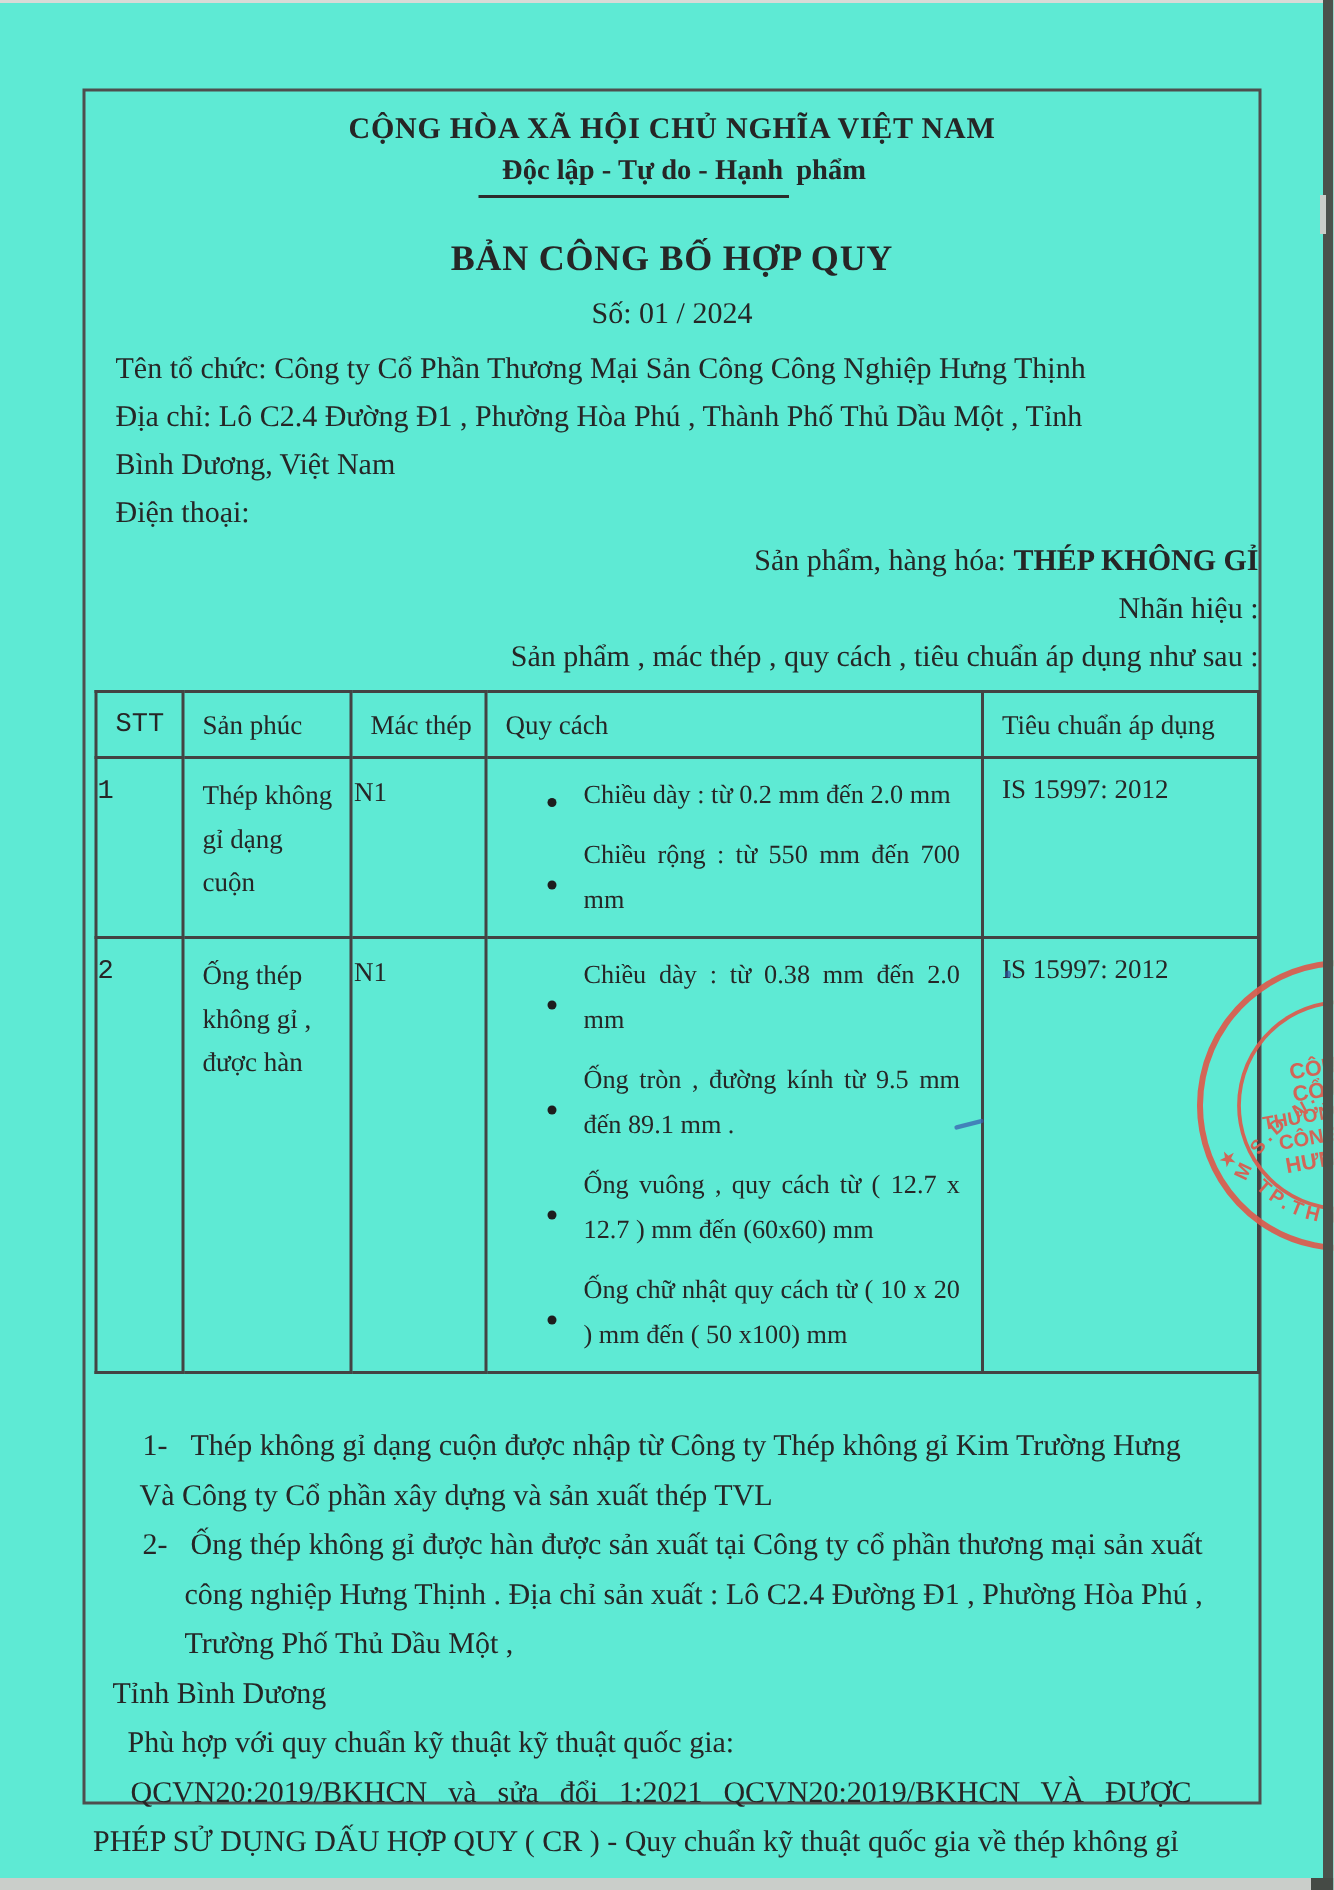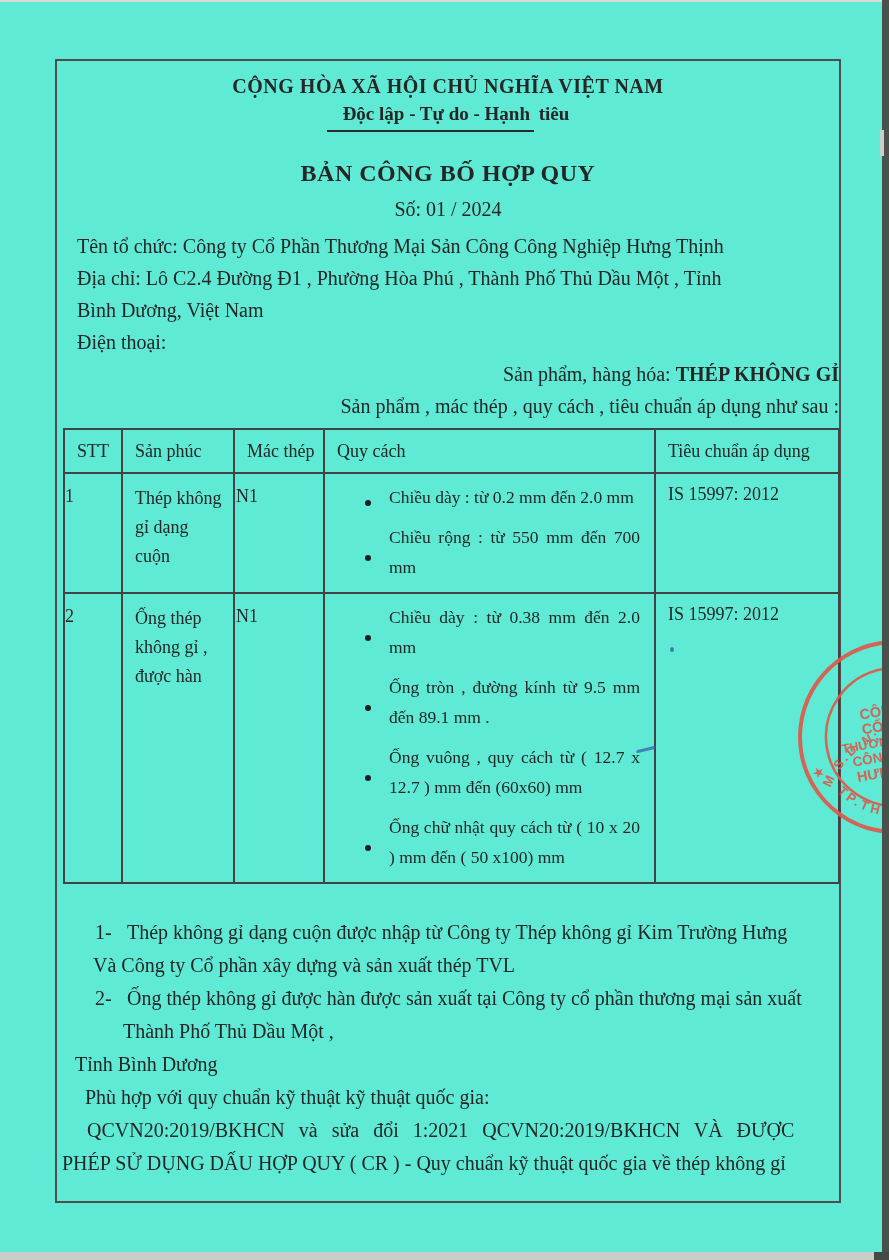--- a/index.html
+++ b/index.html
@@ -34,21 +34,21 @@
 
   table.spec-table{
     border-collapse:collapse;margin:6px 0 0 6px;width:775px;table-layout:fixed;
   }
   .spec-table th,.spec-table td{
     border:2px solid #434343;vertical-align:top;box-sizing:border-box;
     font-size:18px;font-weight:normal;text-align:left;
   }
   .spec-table th{height:44px;vertical-align:middle;padding:0 6px 0 12px;}
   col.c-stt{width:58px;}col.c-prod{width:112px;}col.c-grade{width:90px;}col.c-spec{width:331px;}col.c-std{width:184px;}
-  .th-stt,.td-stt{text-align:center;padding-left:0;}
+  .th-stt,.td-stt{text-align:center;padding-left:0;font-family:Liberation Mono, monospace;}
   .td-stt{padding-top:12px;font-size:18px;}
   .td-prod{padding:10px 7px 0 12px;text-align:justify;font-size:17px;line-height:29px;}
   .td-grade{text-align:center;padding-top:12px;}
   .td-spec{padding:8px 14px 0 40px;}
   .td-std{padding:10px 6px 0 12px;}
   .spec-item{display:flex;margin-bottom:10px;align-items:center;}
   .spec-item .dot{flex:none;width:6px;height:6px;border-radius:50%;background:#1e1e1e;margin:12px 18px 0 0;}
   .spec-item .txt{flex:1;font-size:17.5px;line-height:30px;text-align:justify;}
 
   .notes{margin-top:32px;font-size:20px;line-height:33px;}
@@ -68,31 +68,32 @@
 </head>
 <body>
 
 <div class="page">
 
   <div class="scan-top"></div>
 
   <div class="doc-frame">
 
     <div class="center motto1">CỘNG HÒA XÃ HỘI CHỦ NGHĨA VIỆT NAM</div>
-    <div class="center motto2"><span class="ul">Độc lập - Tự do - Hạnh</span><span> tiêu</span></div>
+    <div class="center motto2"><span class="ul">Độc lập - Tự do - Hạnh</span><span> phẩm</span></div>
 
     <div class="center doc-title">BẢN CÔNG BỐ HỢP QUY</div>
     <div class="center doc-number">Số: 01 / 2024</div>
 
     <div class="info">
       <div>Tên tổ chức: Công ty Cổ Phần Thương Mại Sản Công Công Nghiệp Hưng Thịnh</div>
       <div>Địa chỉ: Lô C2.4 Đường Đ1 , Phường Hòa Phú , Thành Phố Thủ Dầu Một , Tỉnh</div>
       <div>Bình Dương, Việt Nam</div>
       <div>Điện thoại:</div>
       <div class="ind"><span>Sản phẩm, hàng hóa: </span><span class="bold">THÉP KHÔNG GỈ</span></div>
+      <div class="ind">Nhãn hiệu :</div>
       <div class="ind">Sản phẩm , mác thép , quy cách , tiêu chuẩn áp dụng như sau :</div>
     </div>
 
     <table class="spec-table">
       <colgroup>
           <col class="c-stt">
           <col class="c-prod">
           <col class="c-grade">
           <col class="c-spec">
           <col class="c-std">
@@ -151,21 +152,22 @@
     <div class="notes">
       <div class="row nrow-1a">
           <span class="marker">1-</span>
           <span>Thép không gỉ dạng cuộn được nhập từ Công ty Thép không gỉ Kim Trường Hưng</span>
         </div>
       <div class="row nrow-1b">Và Công ty Cổ phần xây dựng và sản xuất thép TVL</div>
       <div class="row nrow-2a">
           <span class="marker">2-</span>
           <span>Ống thép không gỉ được hàn được sản xuất tại Công ty cổ phần thương mại sản xuất</span>
         </div>
-      <div class="row nrow-2c">Thành Phố Thủ Dầu Một ,</div>
+      <div class="row nrow-2b">công nghiệp Hưng Thịnh . Địa chỉ sản xuất : Lô C2.4 Đường Đ1 , Phường Hòa Phú ,</div>
+      <div class="row nrow-2c">Trường Phố Thủ Dầu Một ,</div>
       <div class="row province">Tỉnh Bình Dương</div>
       <div class="row conf-intro">Phù hợp với quy chuẩn kỹ thuật kỹ thuật quốc gia:</div>
       <div class="row conf-1">QCVN20:2019/BKHCN và sửa đổi 1:2021 QCVN20:2019/BKHCN VÀ ĐƯỢC</div>
       <div class="row conf-2">PHÉP SỬ DỤNG DẤU HỢP QUY ( CR ) -  Quy chuẩn kỹ thuật quốc gia về thép không gỉ</div>
     </div>
 
   </div>
 
   <svg class="stamp" viewBox="0 0 210 210">
     <g transform="rotate(-10 105 105)" fill="none">

